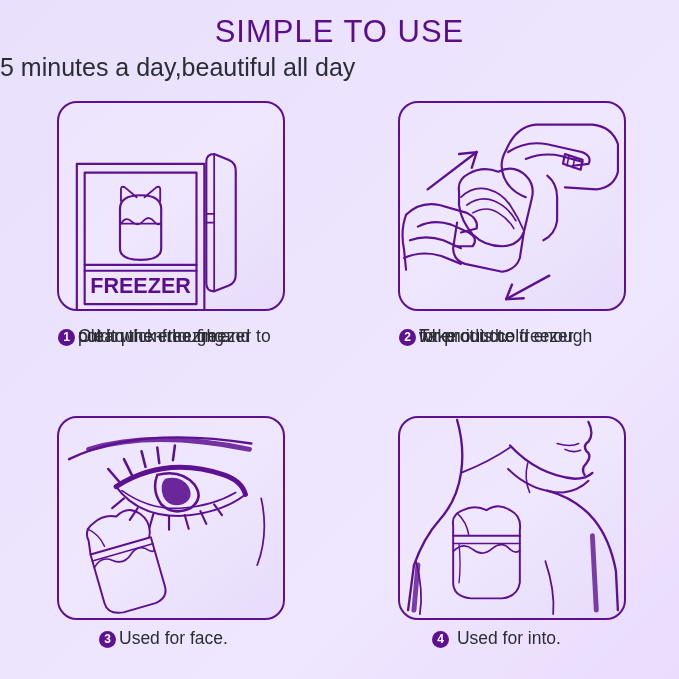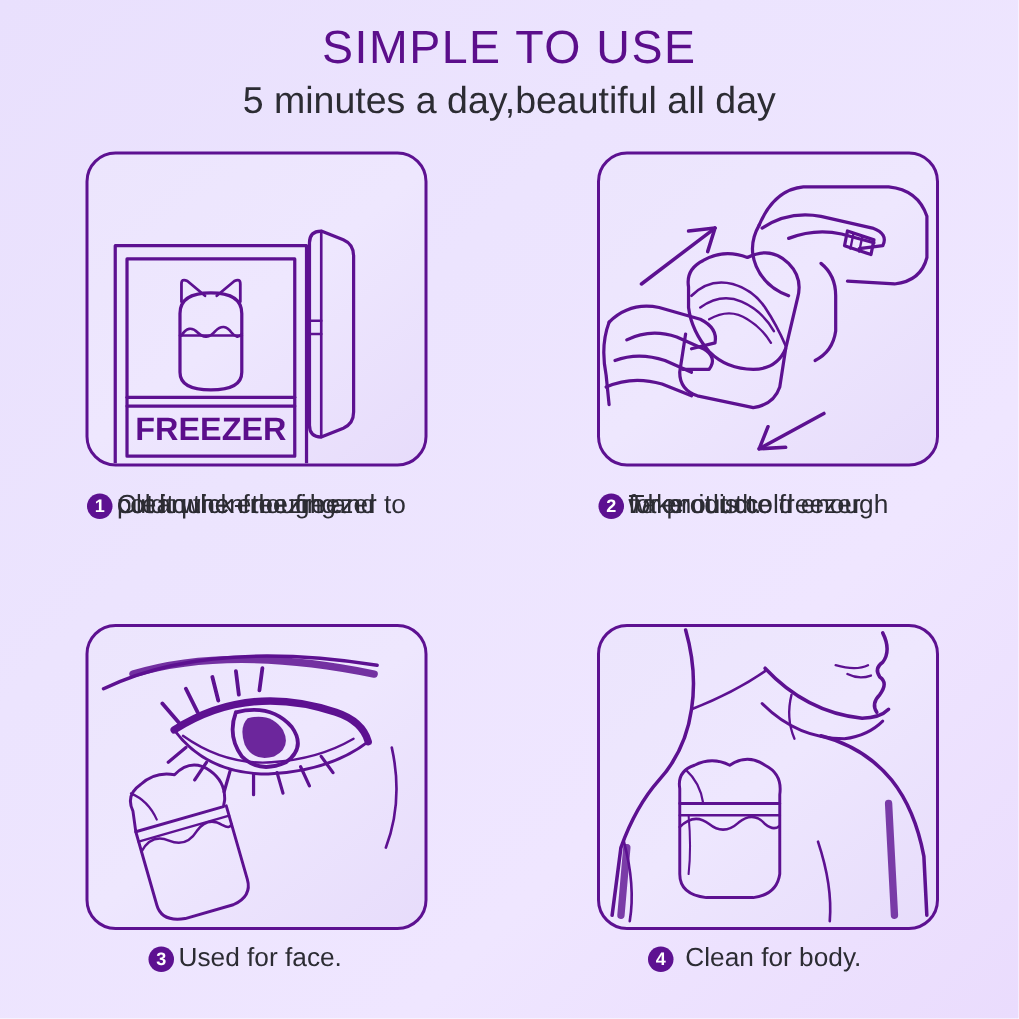--- a/index.html
+++ b/index.html
@@ -9,21 +9,21 @@
     background:linear-gradient(135deg,#e9e0fd 0%,#ece4fe 35%,#efe6ff 70%,#eadcfd 100%);
     position:relative; overflow:hidden;
   }
   #infographic { position:absolute; inset:0; }
 
   .title {
     position:absolute; top:14px; left:0; width:679px; text-align:center;
     font-size:31px; font-weight:normal; letter-spacing:1px; color:#5b0e8b;
   }
   .subtitle {
-    position:absolute; top:53px; left:0; width:679px; text-align:center;
+    position:absolute; top:53px; left:0; width:679px; 
     font-size:25px; color:#2c2c33; letter-spacing:0px;
   }
 
   .panel { position:absolute; border:2.5px solid #5d1191; border-radius:20px;
            background:linear-gradient(140deg,#ece5fd 0%,#eee7fe 50%,#e7dcfb 100%); overflow:hidden; }
   #panel-1 { left:57px;  top:101px; width:228px; height:210px; }
   #panel-2 { left:398px; top:101px; width:228px; height:210px; }
   #panel-3 { left:57px;  top:416px; width:228px; height:204px; }
   #panel-4 { left:398px; top:416px; width:228px; height:204px; }
   .panel svg { display:block; width:100%; height:100%; }
@@ -174,16 +174,16 @@
     <span class="badge">2</span><span class="ctext">Take out the freezer</span>
     <span class="cbody">when it is cold enough</span>
     <span class="cbody">for product.</span>
   </div>
 
   <div class="caption inline-cap" id="caption-3">
     <span class="badge">3</span><span class="ctext">Used for face.</span>
   </div>
 
   <div class="caption inline-cap" id="caption-4">
-    <span class="badge">4</span> <span class="ctext">Clean for body.</span>
+    <span class="badge">4</span> <span class="ctext">Used for into.</span>
   </div>
 
 </div>
 
 </body></html>

